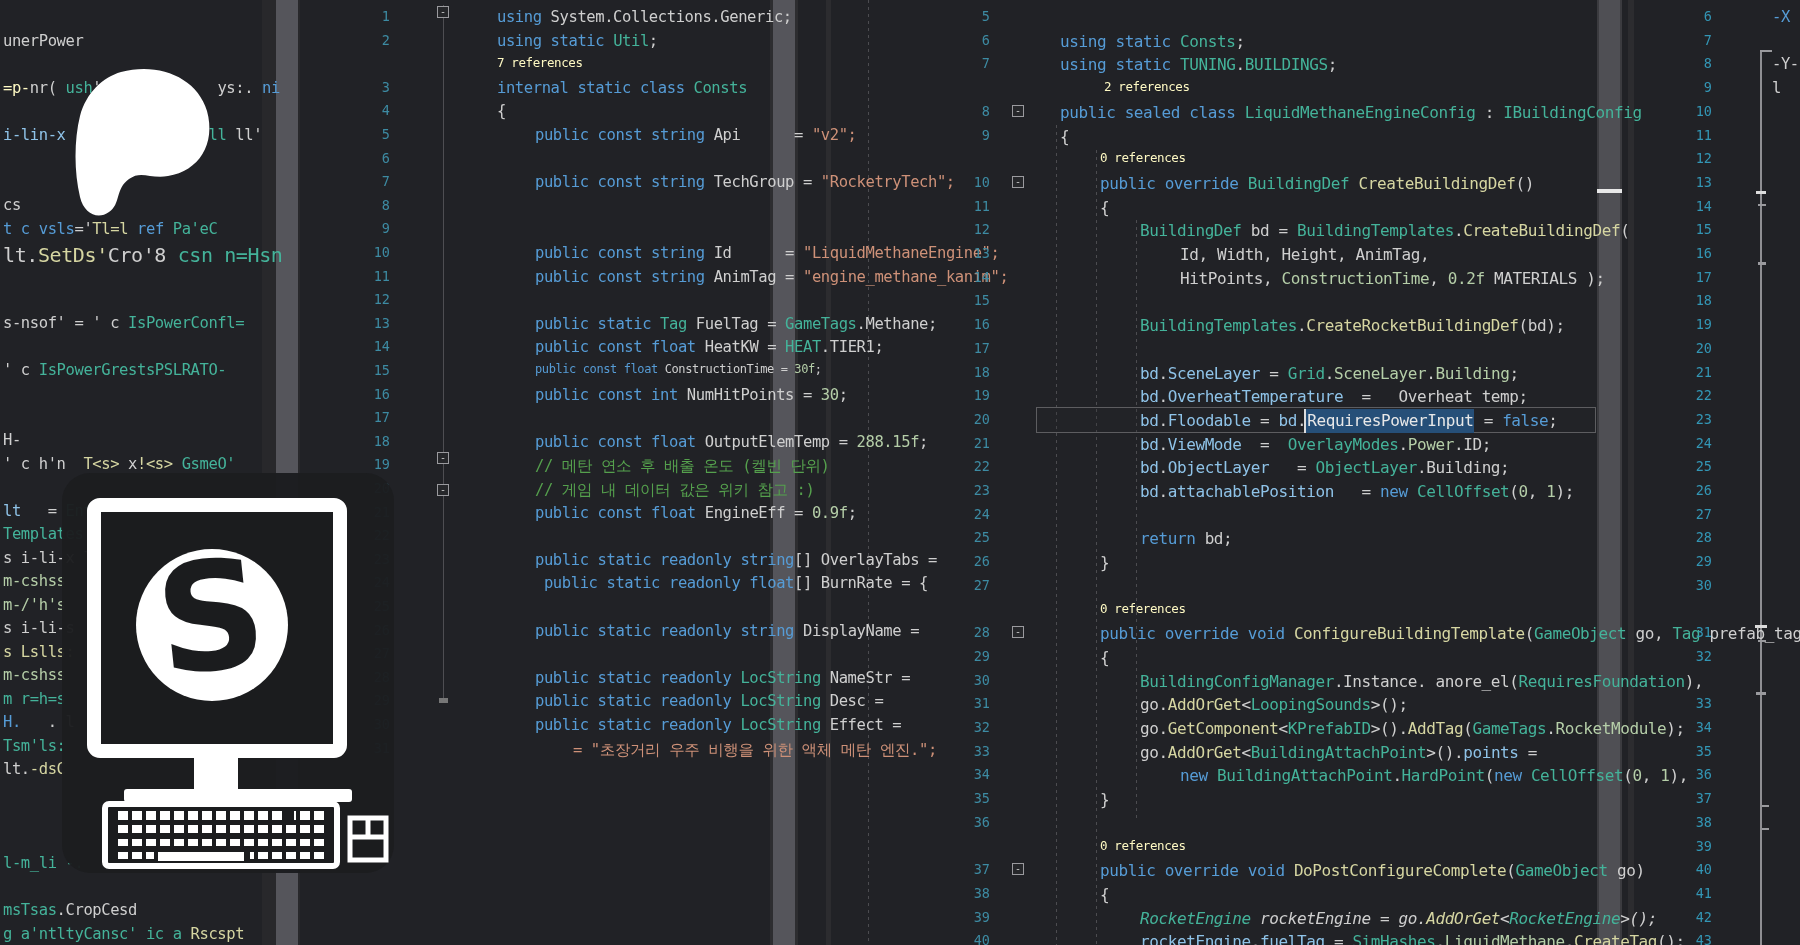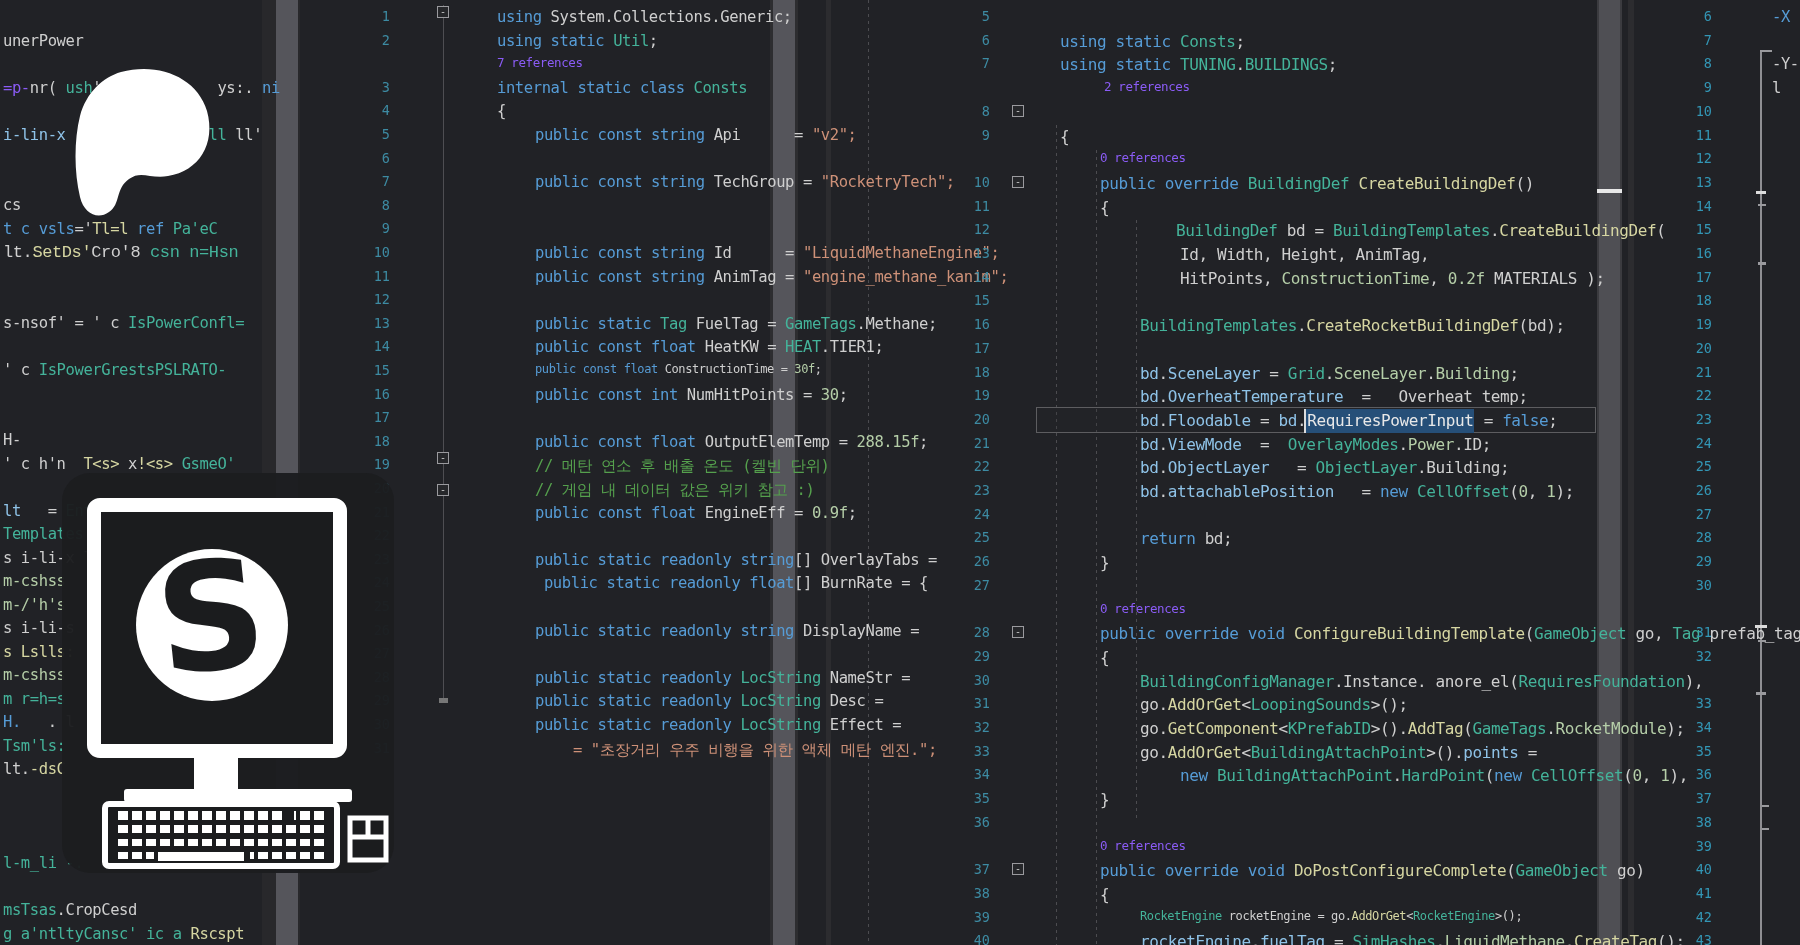--- a/index.html
+++ b/index.html
@@ -5,21 +5,21 @@
   html,body{margin:0;padding:0;background:#1e1f22;}
   #screen{position:relative;width:1800px;height:945px;overflow:hidden;
     background:#212226;font-family:"DejaVu Sans Mono","Liberation Mono",monospace;}
   .pane{position:absolute;top:0;height:945px;overflow:hidden;}
   .blurwrap{position:absolute;inset:0;filter:blur(0.55px);}
   .ln{position:absolute;white-space:pre;letter-spacing:-0.4px;}
   .gut{position:absolute;white-space:pre;color:#3d8ba3;text-align:right;}
   .cl-row{color:#8a8a8a;}
   .c-kw{color:#569cd6}.c-ty{color:#44b39a}.c-me{color:#d6d6a2}
   .c-st{color:#ce9178}.c-cm{color:#55a04d}.c-nm{color:#b5cea8}
-  .c-pl{color:#cfcfcf}.c-lb{color:#8fc3e8}.c-gy{color:#8b5cf6}
+  .c-pl{color:#cfcfcf}.c-lb{color:#8fc3e8}.c-gy{color:#fef9c3}
   .c-sel{color:#e8e8e8;background:#264f78;border-left:2px solid #dcdcdc;
          padding:2px 1px 3px 1px;margin-left:-2px;}
   .curline{position:absolute;border:1px solid #5d5d60;background:rgba(40,40,44,.25);}
   .foldbox{position:absolute;width:12px;height:12px;border:1px solid #9a9a9e;
     background:#26272a;color:#c8c8c8;font-size:10px;line-height:10px;
     text-align:center;box-sizing:border-box;}
   .guide{position:absolute;width:1px;
     background-image:repeating-linear-gradient(180deg,#4c4c50 0 3px,transparent 3px 7px);}
   .vstrip{position:absolute;top:0;height:945px;}
   .tick{position:absolute;background:#9a9a9e;}
@@ -64,21 +64,21 @@
   <div class="tick" style="left:1762px;top:805px;width:7px;height:2px;"></div>
   <div class="tick" style="left:1762px;top:828px;width:7px;height:2px;"></div>
 
   <div class="blurwrap" id="codehost">
       <div class="pane" style="left: 0px; width: 1800px;">
         <div class="ln" style="left: 3px; top: 31.5px; font-size: 15.5px;"><span class="c-pl">unerPower</span></div>
         <div class="ln" style="left: 3px; top: 78.5px; font-size: 15.5px;"><span class="c-gy">=p-</span><span class="c-pl">nr( </span><span class="c-ty">ush</span><span class="c-pl">'.l-ser'      </span><span class="c-pl">ys:. </span><span class="c-kw">ni</span></div>
         <div class="ln" style="left: 3px; top: 125.5px; font-size: 15.5px;"><span class="c-lb">i-lin-x</span><span class="c-pl"> ' 'n ir</span><span class="c-pl">        </span><span class="c-ty">ll</span><span class="c-pl"> ll'</span></div>
         <div class="ln" style="left: 3px; top: 196px; font-size: 15.5px;"><span class="c-pl">cs</span></div>
         <div class="ln" style="left: 3px; top: 219.5px; font-size: 15.5px;"><span class="c-kw">t c </span><span class="c-kw">vsls</span><span class="c-pl">='</span><span class="c-me">Tl=l</span><span class="c-pl"> </span><span class="c-kw">ref</span><span class="c-pl"> </span><span class="c-ty">Pa'eC</span></div>
-        <div class="ln" style="left: 3px; top: 243px; font-size: 17px; font-family: Liberation Mono, monospace;"><span class="c-pl">lt.</span><span class="c-me">SetDs'</span><span class="c-pl">Cro'8 </span><span class="c-ty">csn n=Hsn</span></div>
+        <div class="ln" style="left: 3px; top: 243px; font-size: 20px;"><span class="c-pl">lt.</span><span class="c-me">SetDs'</span><span class="c-pl">Cro'8 </span><span class="c-ty">csn n=Hsn</span></div>
         <div class="ln" style="left: 3px; top: 313.5px; font-size: 15.5px;"><span class="c-pl">s-nsof' = ' c </span><span class="c-ty">IsPowerConfl=</span></div>
         <div class="ln" style="left: 3px; top: 360.5px; font-size: 15.5px;"><span class="c-pl">' c </span><span class="c-ty">IsPowerGrestsPSLRATO-</span></div>
         <div class="ln" style="left: 3px; top: 431px; font-size: 15.5px;"><span class="c-pl">H-</span></div>
         <div class="ln" style="left: 3px; top: 454.5px; font-size: 15.5px;"><span class="c-pl">' c h'n  </span><span class="c-me">T&lt;s&gt;</span><span class="c-pl"> x</span><span class="c-me">!&lt;s&gt;</span><span class="c-pl"> </span><span class="c-ty">GsmeO'</span></div>
         <div class="ln" style="left: 3px; top: 501.5px; font-size: 15.5px;"><span class="c-lb">lt</span><span class="c-pl">   = </span><span class="c-ty">EntityTemplates</span><span class="c-pl">.</span><span class="c-me">Creat</span></div>
         <div class="ln" style="left: 3px; top: 525px; font-size: 15.5px;"><span class="c-ty">Templates </span><span class="c-me">ExtendEnt t=TsBy</span></div>
         <div class="ln" style="left: 3px; top: 548.5px; font-size: 15.5px;"><span class="c-pl">s i-li-x ll y_H .</span></div>
         <div class="ln" style="left: 3px; top: 572px; font-size: 15.5px;"><span class="c-nm">m-cshss</span></div>
         <div class="ln" style="left: 3px; top: 595.5px; font-size: 15.5px;"><span class="c-nm">m-/'h's</span></div>
         <div class="ln" style="left: 3px; top: 619px; font-size: 15.5px;"><span class="c-pl">s i-li-s</span></div>
@@ -151,30 +151,31 @@
       </div>
       <div class="pane" style="left: 0px; width: 1800px;">
         <div class="gut" style="left: 950px; top: 8px; width: 40px; font-size: 13.5px;">5</div>
         <div class="gut" style="left: 950px; top: 31.7px; width: 40px; font-size: 13.5px;">6</div>
         <div class="ln" style="left: 1060px; top: 31.7px; font-size: 16px;"><span class="c-kw">using static </span><span class="c-ty">Consts</span><span class="c-pl">;</span></div>
         <div class="gut" style="left: 950px; top: 55.4px; width: 40px; font-size: 13.5px;">7</div>
         <div class="ln" style="left: 1060px; top: 55.4px; font-size: 16px;"><span class="c-kw">using static </span><span class="c-ty">TUNING</span><span class="c-pl">.</span><span class="c-ty">BUILDINGS</span><span class="c-pl">;</span></div>
         <div class="ln cl-row" style="left: 1060px; top: 79.1px; font-size: 12.5px; margin-left: 44px;"><span class="c-gy">2 references</span></div>
         <div class="gut" style="left: 950px; top: 102.8px; width: 40px; font-size: 13.5px;">8</div>
         <div class="foldbox" style="left: 1012px; top: 104.8px;">-</div>
+        <div class="ln" style="left: 1060px; top: 102.8px; font-size: 16px;"><span class="c-kw">public sealed class </span><span class="c-ty">LiquidMethaneEngineConfig</span><span class="c-pl"> : </span><span class="c-ty">IBuildingConfig</span></div>
         <div class="gut" style="left: 950px; top: 126.5px; width: 40px; font-size: 13.5px;">9</div>
         <div class="ln" style="left: 1060px; top: 126.5px; font-size: 16px;"><span class="c-pl">{</span></div>
         <div class="ln cl-row" style="left: 1100px; top: 150.2px; font-size: 12.5px;"><span class="c-gy">0 references</span></div>
         <div class="gut" style="left: 950px; top: 173.9px; width: 40px; font-size: 13.5px;">10</div>
         <div class="foldbox" style="left: 1012px; top: 175.9px;">-</div>
         <div class="ln" style="left: 1100px; top: 173.9px; font-size: 16px;"><span class="c-kw">public override </span><span class="c-ty">BuildingDef</span><span class="c-pl"> </span><span class="c-me">CreateBuildingDef</span><span class="c-pl">()</span></div>
         <div class="gut" style="left: 950px; top: 197.6px; width: 40px; font-size: 13.5px;">11</div>
         <div class="ln" style="left: 1100px; top: 197.6px; font-size: 16px;"><span class="c-pl">{</span></div>
         <div class="gut" style="left: 950px; top: 221.3px; width: 40px; font-size: 13.5px;">12</div>
-        <div class="ln" style="left: 1140px; top: 221.3px; font-size: 16px; margin-left: 36px;"><span class="c-ty">BuildingDef</span><span class="c-pl"> bd = </span><span class="c-ty">BuildingTemplates</span><span class="c-pl">.</span><span class="c-me">CreateBuildingDef</span><span class="c-pl">(</span></div>
+        <div class="ln" style="left: 1140px; top: 221.3px; font-size: 16px;"><span class="c-ty">BuildingDef</span><span class="c-pl"> bd = </span><span class="c-ty">BuildingTemplates</span><span class="c-pl">.</span><span class="c-me">CreateBuildingDef</span><span class="c-pl">(</span></div>
         <div class="gut" style="left: 950px; top: 245px; width: 40px; font-size: 13.5px;">13</div>
         <div class="ln" style="left: 1180px; top: 245px; font-size: 16px;"><span class="c-pl">Id, Width, Height, AnimTag,</span></div>
         <div class="gut" style="left: 950px; top: 268.7px; width: 40px; font-size: 13.5px;">14</div>
         <div class="ln" style="left: 1180px; top: 268.7px; font-size: 16px;"><span class="c-pl">HitPoints, </span><span class="c-nm">ConstructionTime</span><span class="c-pl">, </span><span class="c-nm">0.2f</span><span class="c-pl"> MATERIALS );</span></div>
         <div class="gut" style="left: 950px; top: 292.4px; width: 40px; font-size: 13.5px;">15</div>
         <div class="gut" style="left: 950px; top: 316.1px; width: 40px; font-size: 13.5px;">16</div>
         <div class="ln" style="left: 1140px; top: 316.1px; font-size: 16px;"><span class="c-ty">BuildingTemplates</span><span class="c-pl">.</span><span class="c-me">CreateRocketBuildingDef</span><span class="c-pl">(bd);</span></div>
         <div class="gut" style="left: 950px; top: 339.8px; width: 40px; font-size: 13.5px;">17</div>
         <div class="gut" style="left: 950px; top: 363.5px; width: 40px; font-size: 13.5px;">18</div>
         <div class="ln" style="left: 1140px; top: 363.5px; font-size: 16px;"><span class="c-lb">bd</span><span class="c-pl">.</span><span class="c-lb">SceneLayer</span><span class="c-pl"> = </span><span class="c-ty">Grid</span><span class="c-pl">.</span><span class="c-nm">SceneLayer</span><span class="c-pl">.</span><span class="c-nm">Building</span><span class="c-pl">;</span></div>
@@ -214,21 +215,21 @@
         <div class="gut" style="left: 950px; top: 790.1px; width: 40px; font-size: 13.5px;">35</div>
         <div class="ln" style="left: 1100px; top: 790.1px; font-size: 16px;"><span class="c-pl">}</span></div>
         <div class="gut" style="left: 950px; top: 813.8px; width: 40px; font-size: 13.5px;">36</div>
         <div class="ln cl-row" style="left: 1100px; top: 837.5px; font-size: 12.5px;"><span class="c-gy">0 references</span></div>
         <div class="gut" style="left: 950px; top: 861.2px; width: 40px; font-size: 13.5px;">37</div>
         <div class="foldbox" style="left: 1012px; top: 863.2px;">-</div>
         <div class="ln" style="left: 1100px; top: 861.2px; font-size: 16px;"><span class="c-kw">public override void </span><span class="c-me">DoPostConfigureComplete</span><span class="c-pl">(</span><span class="c-ty">GameObject</span><span class="c-pl"> go)</span></div>
         <div class="gut" style="left: 950px; top: 884.9px; width: 40px; font-size: 13.5px;">38</div>
         <div class="ln" style="left: 1100px; top: 884.9px; font-size: 16px;"><span class="c-pl">{</span></div>
         <div class="gut" style="left: 950px; top: 908.6px; width: 40px; font-size: 13.5px;">39</div>
-        <div class="ln" style="left: 1140px; top: 908.6px; font-size: 12px;"><span class="c-ty">RocketEngine</span><span class="c-pl"> rocketEngine = go.</span><span class="c-me">AddOrGet</span><span class="c-pl">&lt;</span><span class="c-ty">RocketEngine</span><span class="c-pl">&gt;();</span></div>
+        <div class="ln" style="left: 1140px; top: 908.6px; font-size: 16px; font-style: italic;"><span class="c-ty">RocketEngine</span><span class="c-pl"> rocketEngine = go.</span><span class="c-me">AddOrGet</span><span class="c-pl">&lt;</span><span class="c-ty">RocketEngine</span><span class="c-pl">&gt;();</span></div>
         <div class="gut" style="left: 950px; top: 932.3px; width: 40px; font-size: 13.5px;">40</div>
         <div class="ln" style="left: 1140px; top: 932.3px; font-size: 16px;"><span class="c-lb">rocketEngine</span><span class="c-pl">.</span><span class="c-lb">fuelTag</span><span class="c-pl"> = </span><span class="c-ty">SimHashes</span><span class="c-pl">.</span><span class="c-nm">LiquidMethane</span><span class="c-pl">.</span><span class="c-me">CreateTag</span><span class="c-pl">();</span></div>
       </div>
       <div class="pane" style="left: 0px; width: 1800px;">
         <div class="ln" style="left: 1772px; top: 8px; font-size: 15.5px;"><span class="c-kw">-X</span></div>
         <div class="ln" style="left: 1772px; top: 55.4px; font-size: 15.5px;"><span class="c-pl">-Y-</span></div>
         <div class="ln" style="left: 1772px; top: 79.1px; font-size: 15.5px;"><span class="c-pl">l</span></div>
         <div class="gut" style="left: 1672px; top: 8px; width: 40px; font-size: 13.5px; color: rgb(51, 150, 181);">6</div>
         <div class="gut" style="left: 1672px; top: 31.7px; width: 40px; font-size: 13.5px; color: rgb(51, 150, 181);">7</div>
         <div class="gut" style="left: 1672px; top: 55.4px; width: 40px; font-size: 13.5px; color: rgb(51, 150, 181);">8</div>

